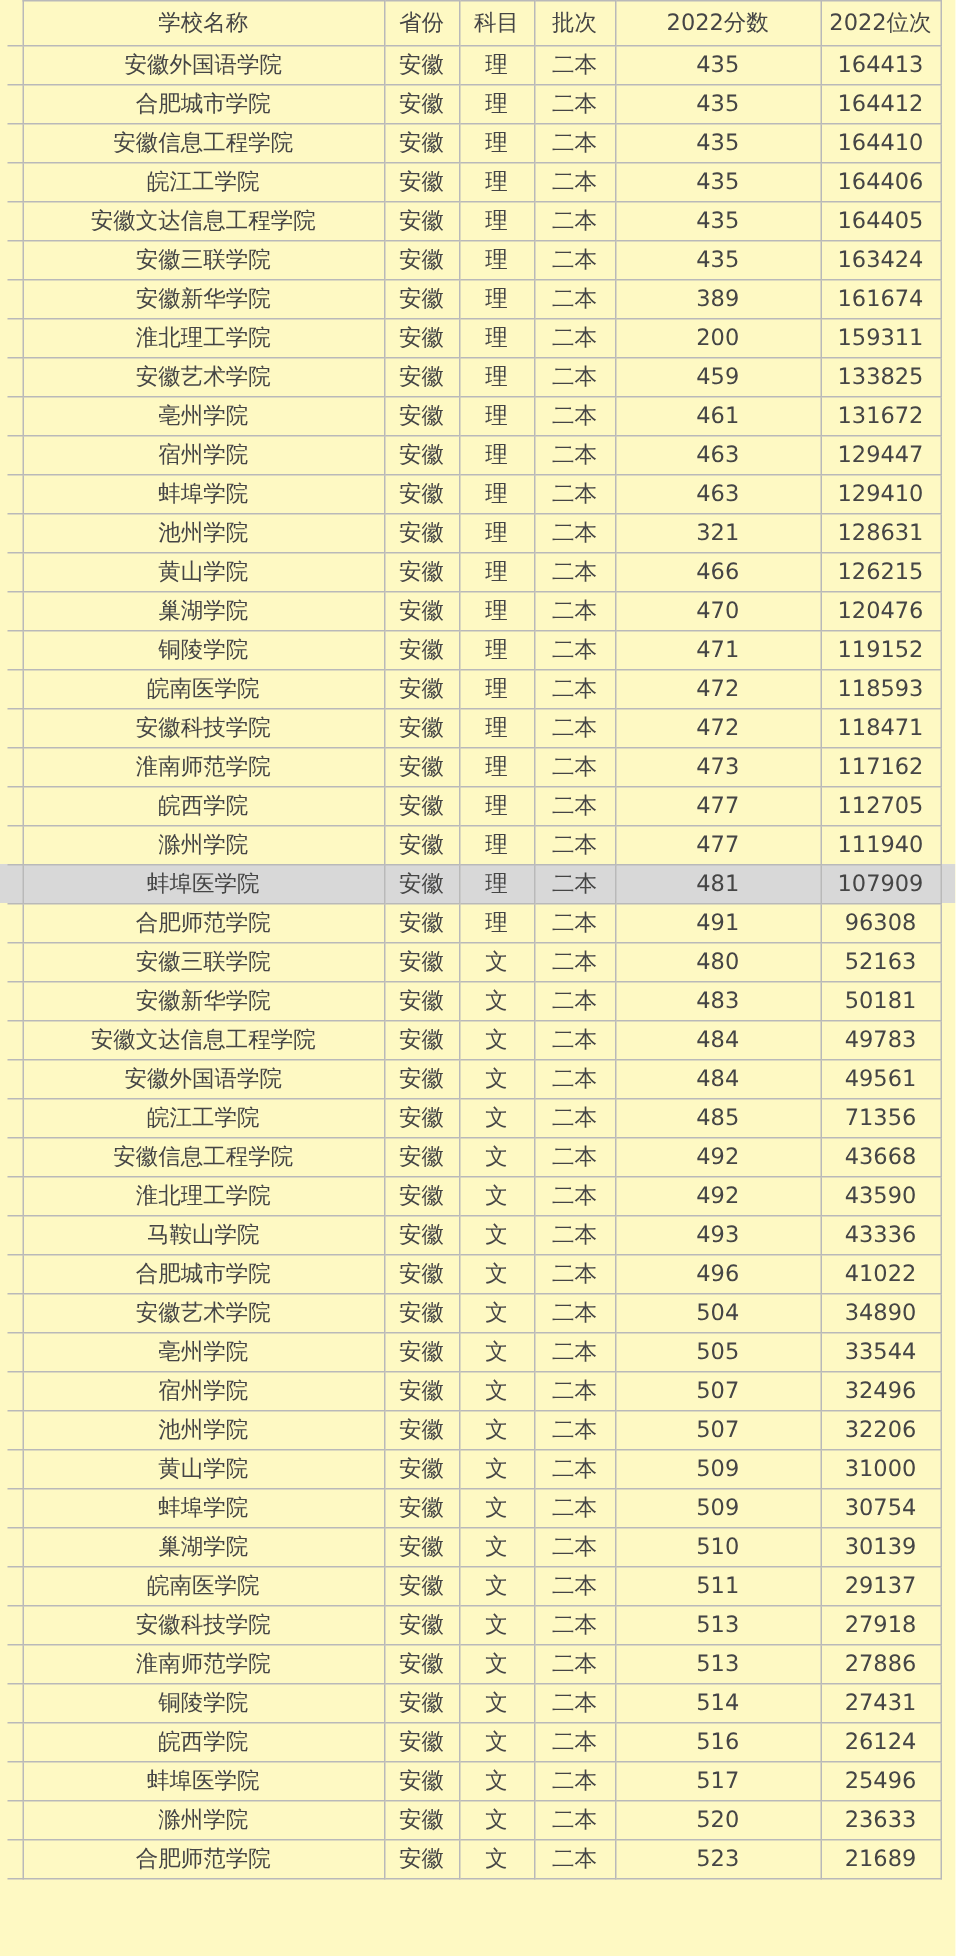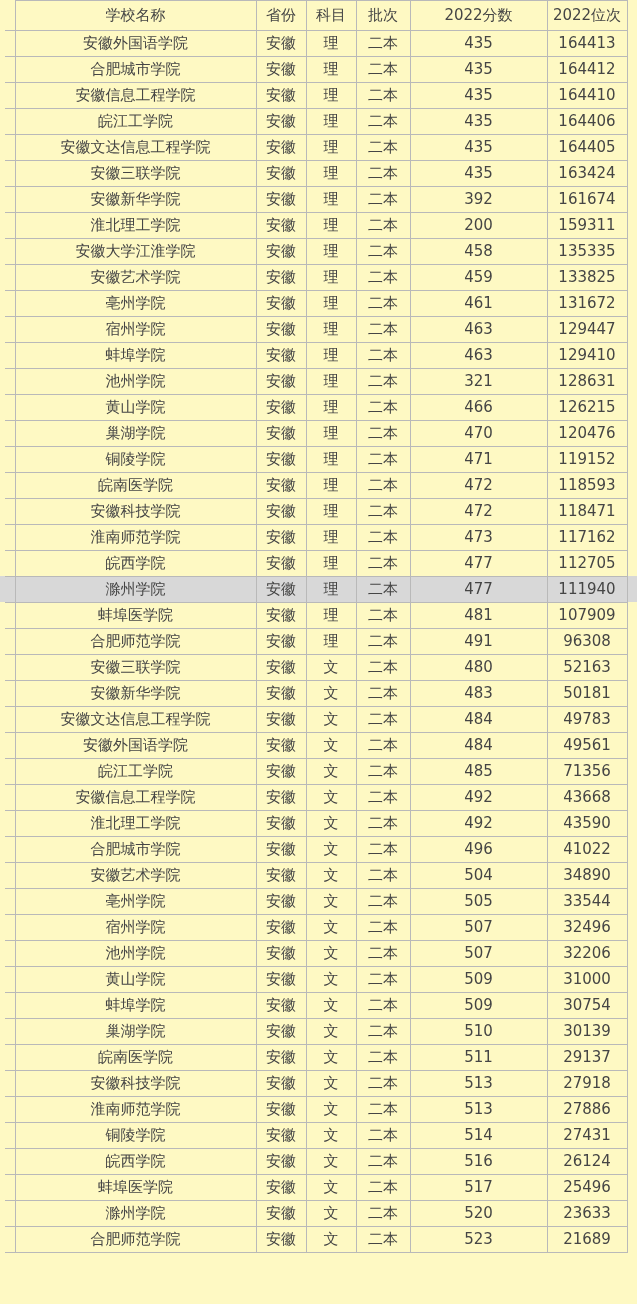--- a/index.html
+++ b/index.html
@@ -104,43 +104,34 @@
       <td>二本</td>
       <td>435</td>
       <td>163424</td>
     </tr>
         <tr>
       <td class="ghost"></td>
       <td>安徽新华学院</td>
       <td>安徽</td>
       <td>理</td>
       <td>二本</td>
-      <td>392</td>
+      <td>389</td>
       <td>161674</td>
     </tr>
         <tr>
       <td class="ghost"></td>
       <td>淮北理工学院</td>
       <td>安徽</td>
       <td>理</td>
       <td>二本</td>
       <td>200</td>
       <td>159311</td>
     </tr>
         <tr>
       <td class="ghost"></td>
-      <td>安徽大学江淮学院</td>
-      <td>安徽</td>
-      <td>理</td>
-      <td>二本</td>
-      <td>458</td>
-      <td>135335</td>
-    </tr>
-        <tr>
-      <td class="ghost"></td>
       <td>安徽艺术学院</td>
       <td>安徽</td>
       <td>理</td>
       <td>二本</td>
       <td>459</td>
       <td>133825</td>
     </tr>
         <tr>
       <td class="ghost"></td>
       <td>亳州学院</td>
@@ -322,20 +313,29 @@
       <td>43668</td>
     </tr>
         <tr>
       <td class="ghost"></td>
       <td>淮北理工学院</td>
       <td>安徽</td>
       <td>文</td>
       <td>二本</td>
       <td>492</td>
       <td>43590</td>
+    </tr>
+        <tr>
+      <td class="ghost"></td>
+      <td>马鞍山学院</td>
+      <td>安徽</td>
+      <td>文</td>
+      <td>二本</td>
+      <td>493</td>
+      <td>43336</td>
     </tr>
         <tr>
       <td class="ghost"></td>
       <td>合肥城市学院</td>
       <td>安徽</td>
       <td>文</td>
       <td>二本</td>
       <td>496</td>
       <td>41022</td>
     </tr>

